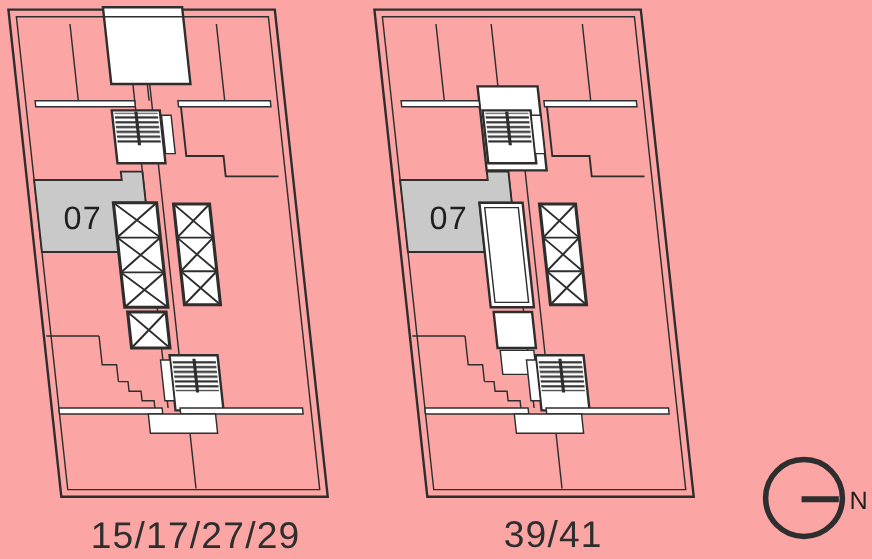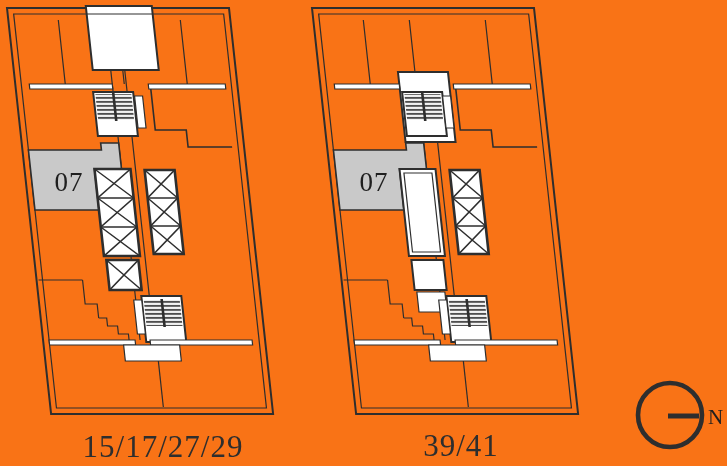--- a/index.html
+++ b/index.html
@@ -1,17 +1,17 @@
 <!DOCTYPE html>
 <html><head>
 <meta charset="utf-8">
 <style>
   html,body{margin:0;padding:0;background:#ffffff;}
-  .canvas{position:relative;width:727px;height:466px;background:#f97316;overflow:hidden;
-          font-family:Liberation Serif, serif;}
+  .canvas{position:relative;width:727px;height:466px;background:#fca5a5;overflow:hidden;
+          font-family:Liberation Sans, sans-serif;}
   svg{position:absolute;left:0;top:0;}
   .ln{fill:none;stroke:#2e2e2e;}
   .fw{fill:#ffffff;stroke:#2e2e2e;}
   .w1{stroke-width:1.2px;}
   .w15{stroke-width:1.6px;}
   .w2{stroke-width:2px;}
   .w25{stroke-width:2.6px;}
   .unit-shape{stroke:#2e2e2e;stroke-width:1.6px;}
   .treads{stroke:none;}
   text{fill:#2e2e2e;}

